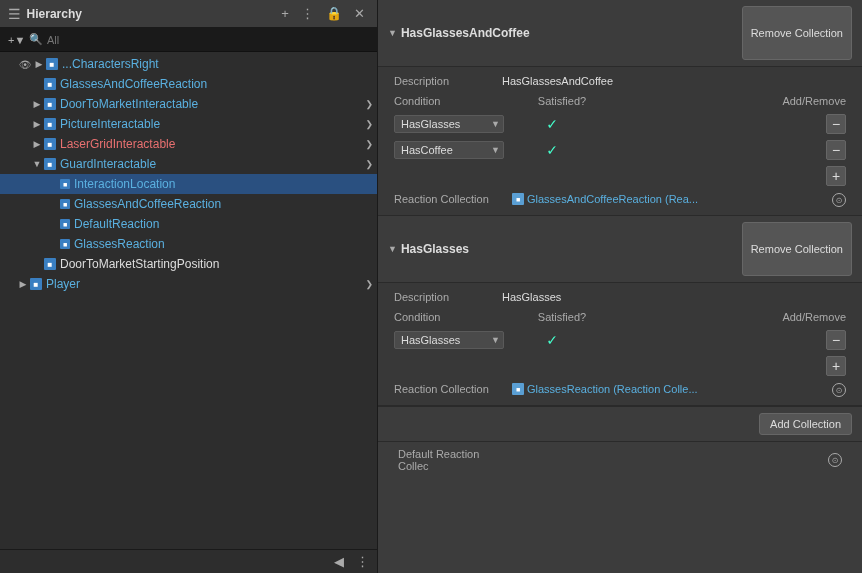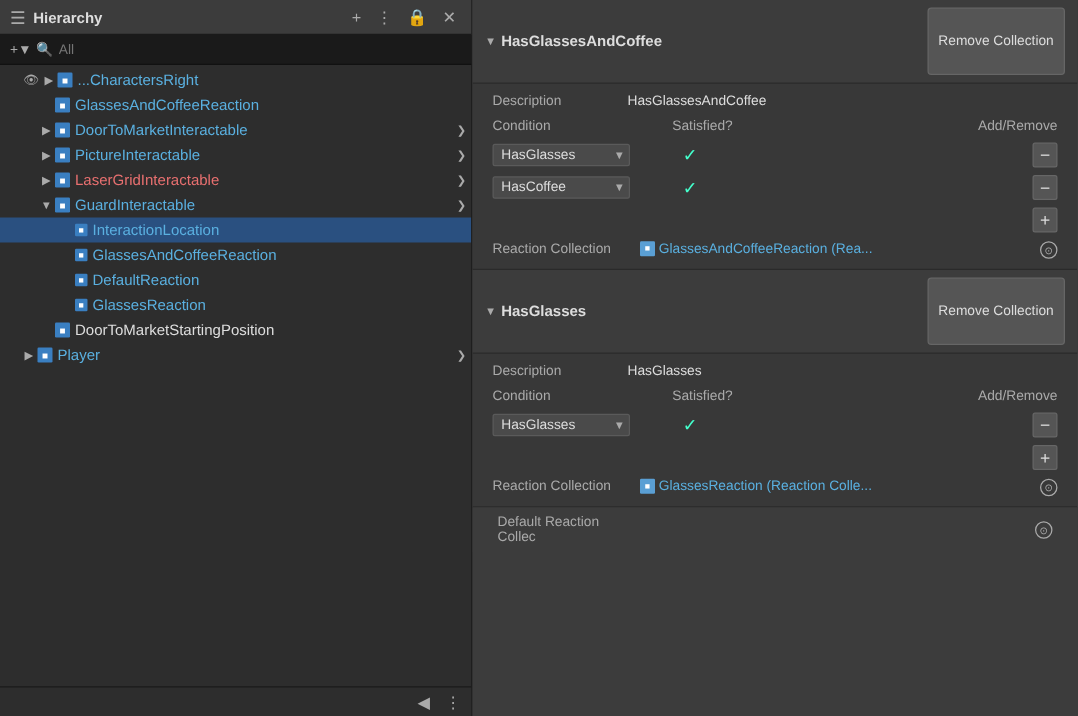--- a/index.html
+++ b/index.html
@@ -688,20 +688,23 @@
       <div class="reaction-row">
         <span class="reaction-label">Reaction Collection</span>
         <div class="reaction-value">
           <span class="reaction-obj-icon">■</span>
           <span>GlassesReaction (Reaction Colle...</span>
         </div>
         <span class="gear-circle">⊙</span>
       </div>
     </div>
 
+    <div class="add-collection-row">
+      <button class="add-collection-btn">Add Collection</button>
+    </div>
 
     <div class="default-reaction-row">
       <span class="reaction-label">Default Reaction Collec</span>
       <span class="gear-circle">⊙</span>
     </div>
 
   </div>
 </div>
 
 </body></html>

